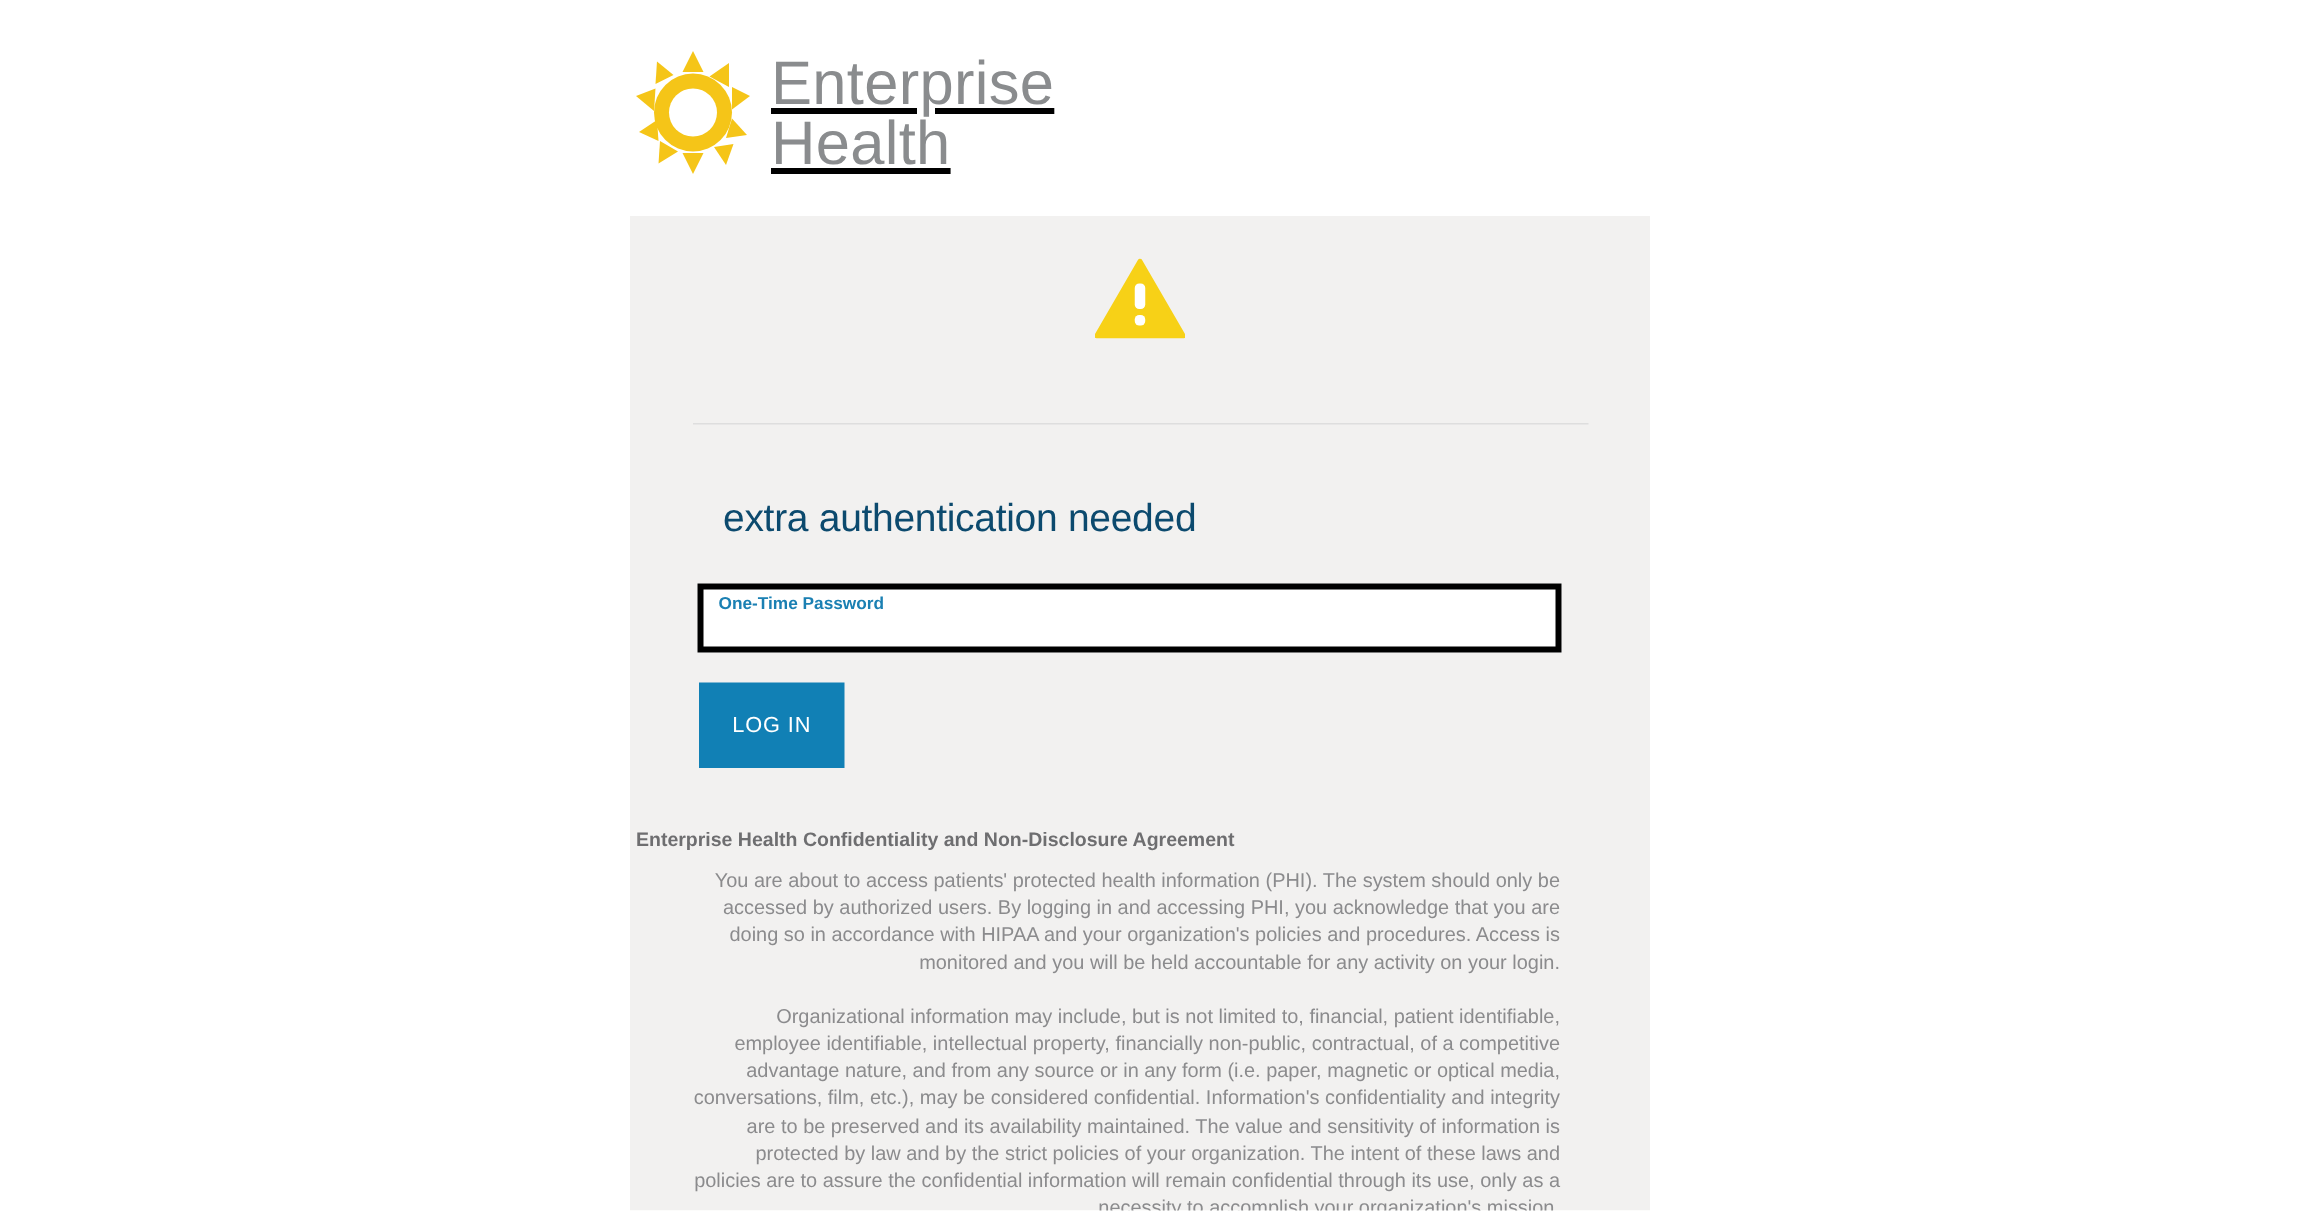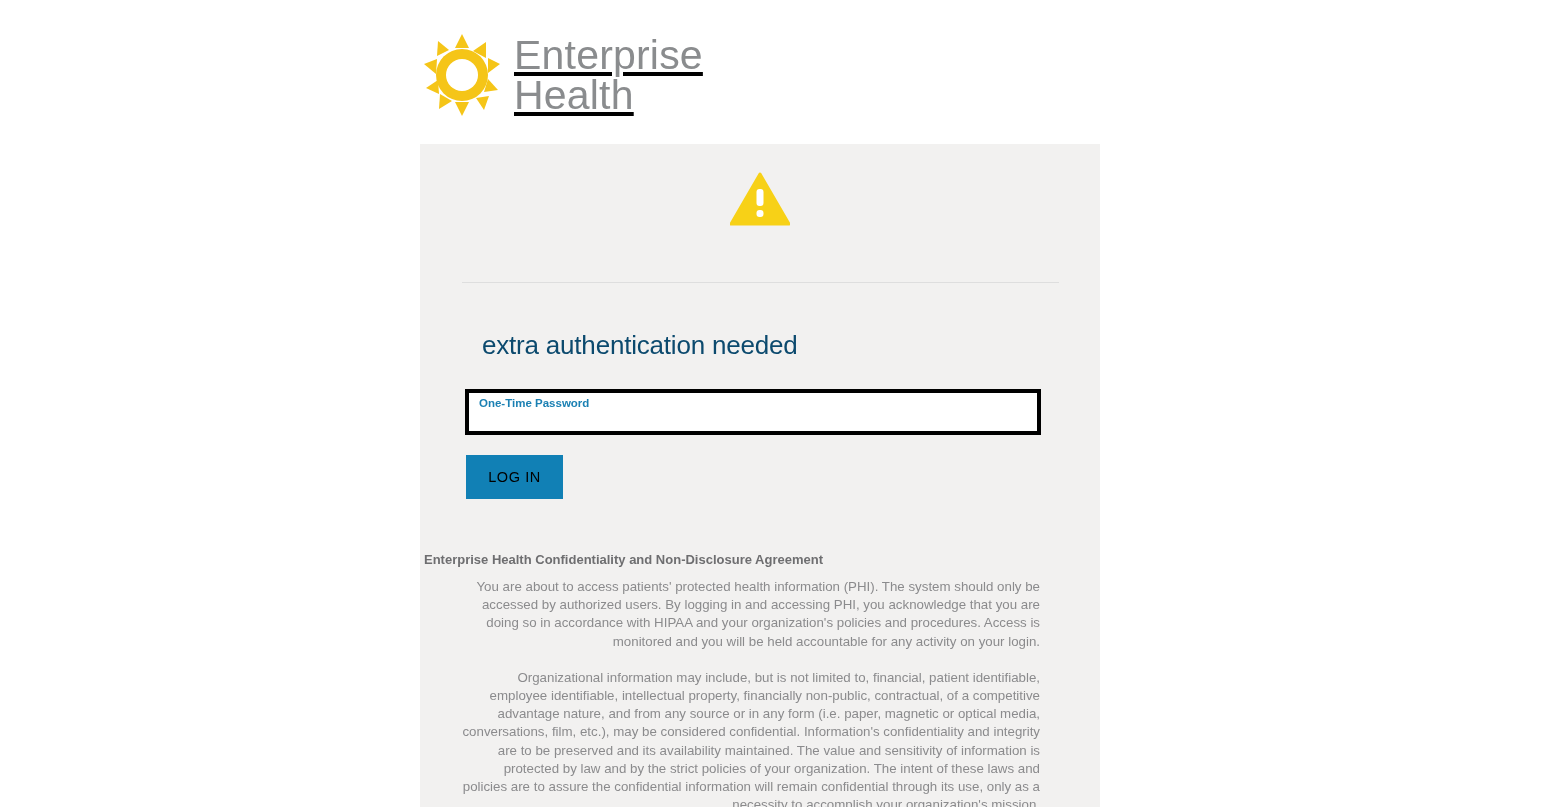--- a/index.html
+++ b/index.html
@@ -125,23 +125,23 @@
     margin-top: 2px;
     height: 20px;
     font-family: "Liberation Sans", sans-serif;
   }
 
   .login-btn {
     position: absolute;
     left: 46px;
     top: 311px;
     width: 97px;
-    height: 44px;
+    height: 57px;
     background: #1180b5;
-    color: #000000;
+    color: #ffffff;
     border: none;
     font-size: 14.5px;
     letter-spacing: 0.6px;
     cursor: pointer;
     font-family: "Liberation Sans", sans-serif;
   }
 
   .agreement-title {
     position: absolute;
     left: 4px;

